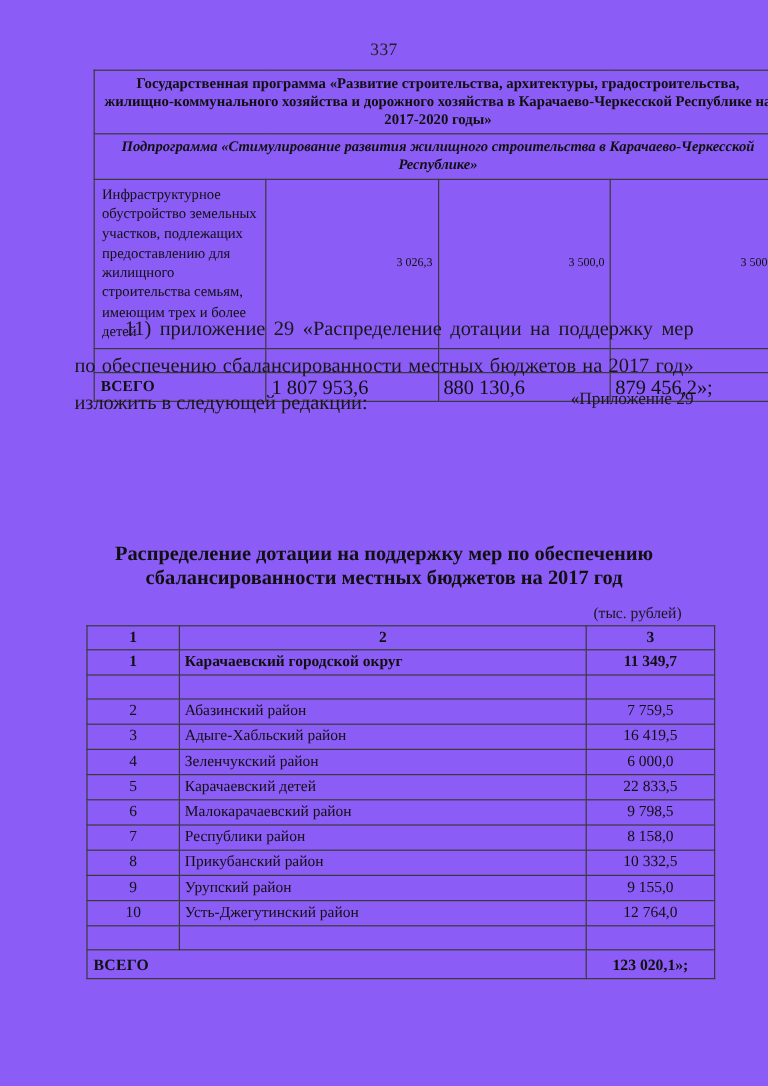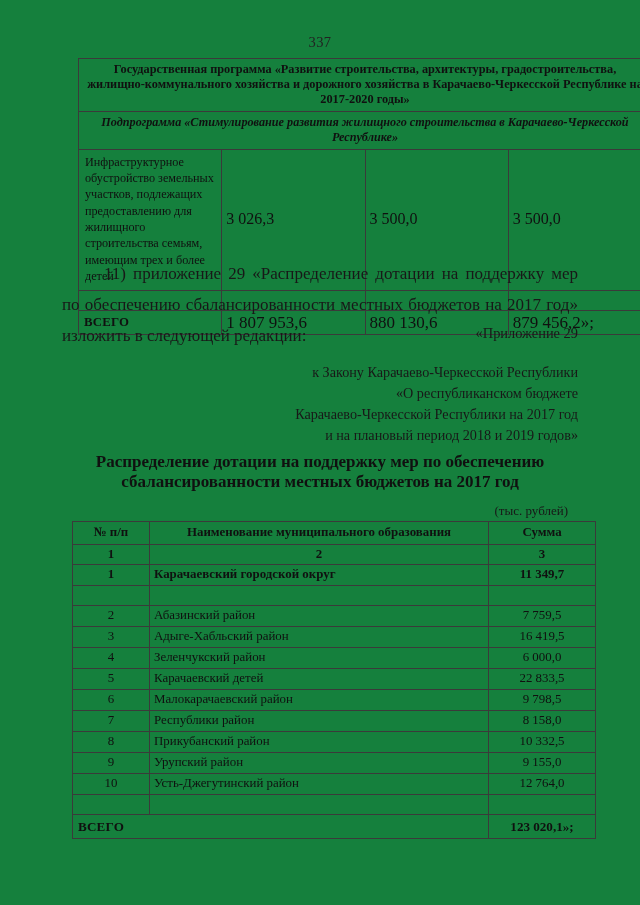--- a/index.html
+++ b/index.html
@@ -13,21 +13,21 @@
     height: 905px;
     position: relative;
     font-family: "Liberation Serif", "DejaVu Serif", serif;
     color: #151515;
     overflow: hidden;
   }
 
   .page {
     position: absolute;
     inset: 0;
-    background: #15803d;
+    background: #8b5cf6;
   }
 
   
   .page-number {
     position: absolute;
     top: 34px;
     left: 0;
     width: 640px;
     text-align: center;
     font-size: 14.5px;
@@ -73,22 +73,22 @@
     padding: 3px 10px 4px;
   }
   .t1-desc {
     text-align: left;
     font-size: 12.2px;
     line-height: 1.34;
     padding: 4px 5px 5px 6px;
     vertical-align: top;
   }
   .t1-num {
-    text-align: left;
-    font-size: 16px;
+    text-align: right;
+    font-size: 10px;
   }
   .t1-spacer td { height: 15px; }
   .t1-total-label {
     font-weight: bold;
     font-size: 12.8px;
     letter-spacing: .2px;
     padding-left: 5px;
   }
   .t1-total-num {
     font-weight: normal;
@@ -226,41 +226,30 @@
         <td class="t1-total-num">880 130,6</td>
         <td class="t1-total-num">879 456,2»;</td>
       </tr>
     </tbody>
   </table>
 
   <div class="para" style="top:258px;"><span class="indent"></span><span>11)  приложение  29  «Распределение  дотации  на  поддержку  мер  по обеспечению сбалансированности местных бюджетов на 2017 год» изложить в следующей редакции:</span></div>
 
   <div class="appendix-line" style="top:325px;">«Приложение 29</div>
 
-  <div class="law-block" style="top:362px;">
-    <div>к Закону Карачаево-Черкесской Республики</div>
-    <div>«О республиканском бюджете</div>
-    <div>Карачаево-Черкесской Республики на 2017 год</div>
-    <div>и на плановый период 2018 и 2019 годов»</div>
-  </div>
 
   <div class="doc-title" style="top:452px;">
     <div>Распределение дотации на поддержку мер по обеспечению</div>
     <div>сбалансированности местных бюджетов на 2017 год</div>
   </div>
 
   <div class="units" style="top:503px;">(тыс. рублей)</div>
 
   <table class="table-two">
     <tbody id="t2-body">
-      <tr class="t2-header">
-        <td class="col-no">№ п/п</td>
-        <td class="col-name" style="text-align:center">Наименование муниципального образования</td>
-        <td class="col-sum">Сумма</td>
-      </tr>
       <tr class="t2-colnum">
         <td class="col-no">1</td>
         <td class="col-name" style="text-align:center">2</td>
         <td class="col-sum">3</td>
       </tr>
 
       <tr class="t2-strong">
           <td class="col-no">1</td>
           <td class="col-name">Карачаевский городской округ</td>
           <td class="col-sum">11 349,7</td>

